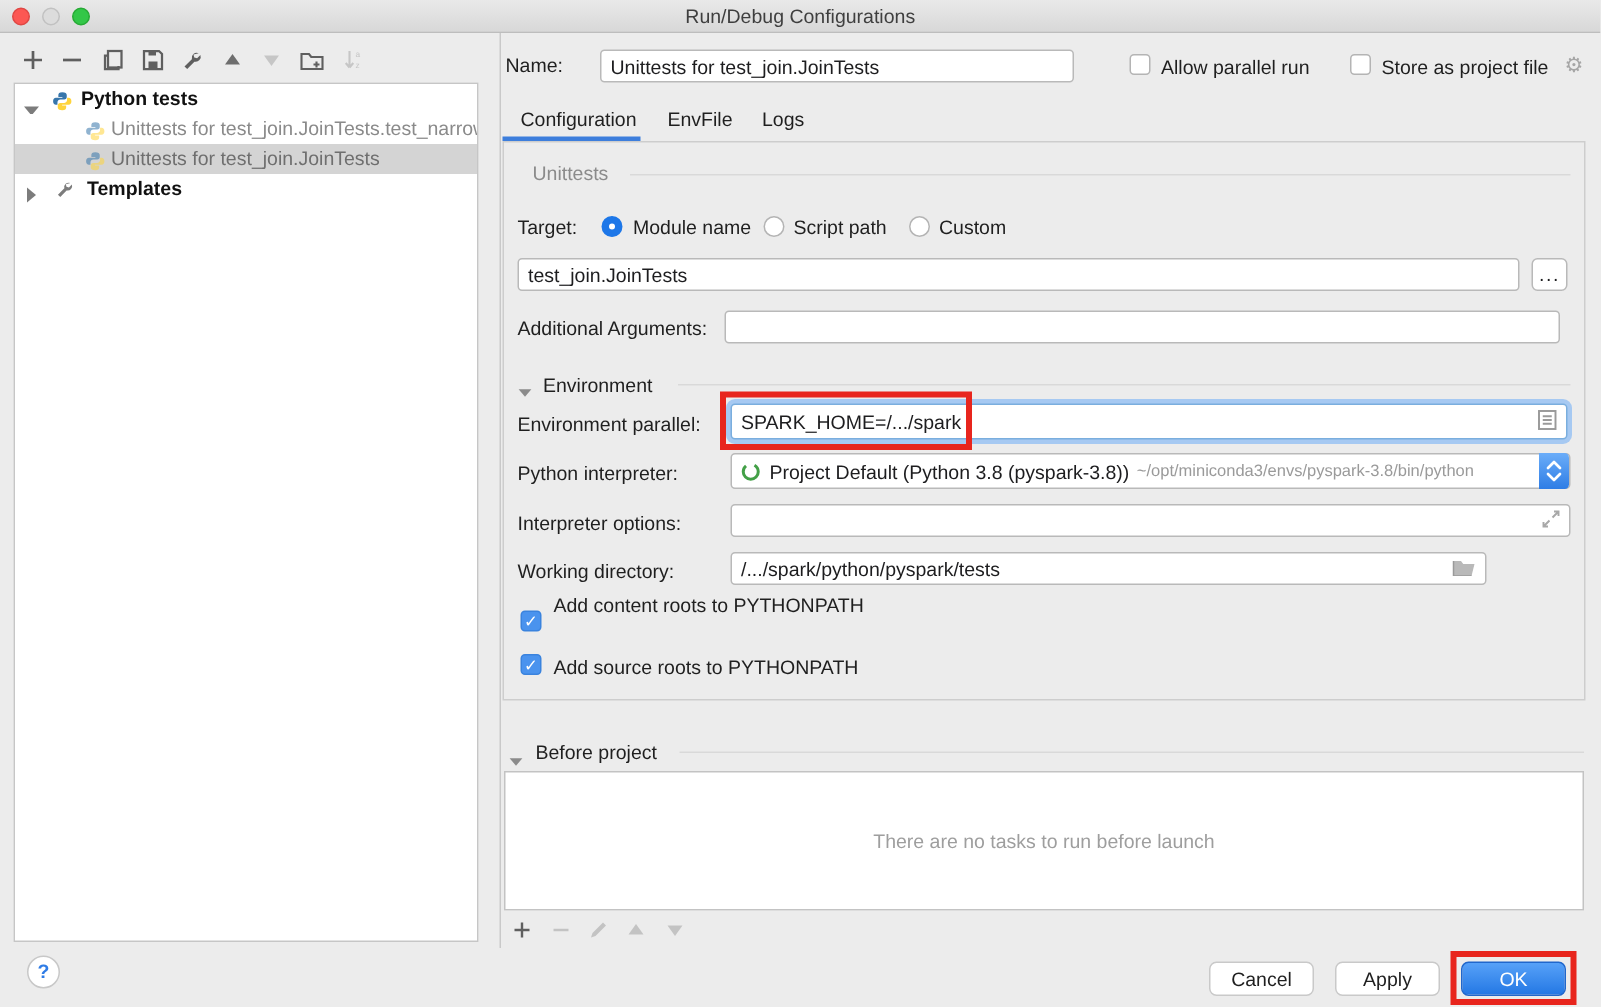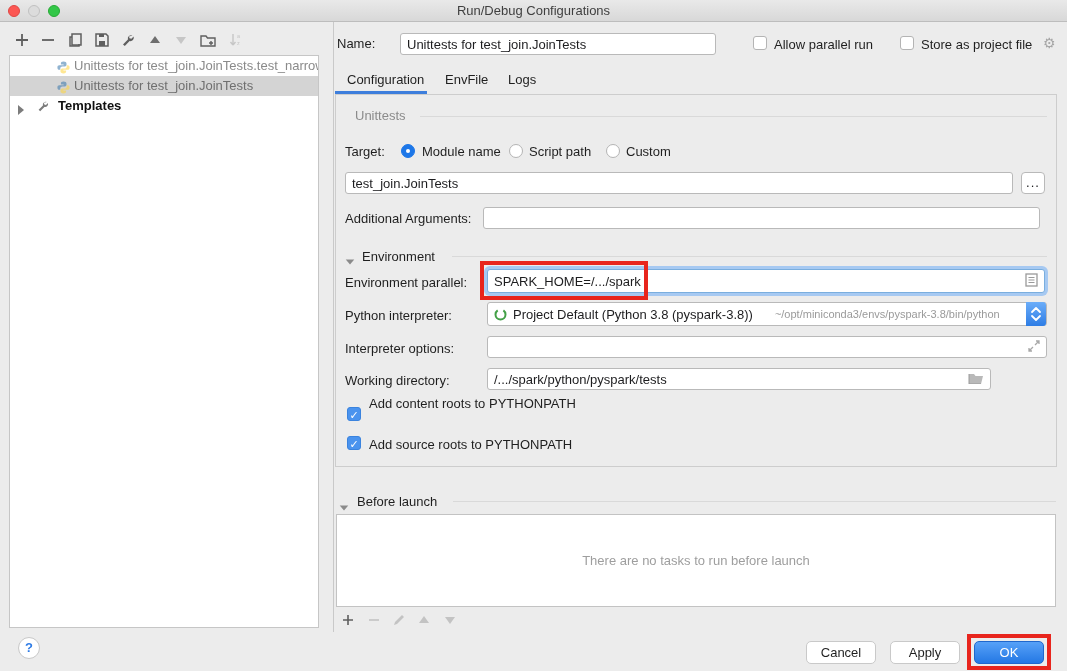--- a/index.html
+++ b/index.html
@@ -46,21 +46,21 @@
 
   .vsplit { position:absolute; left:333px; top:22px; width:1px; height:610px; background:#c9c9c9; }
 
   
   .field {
     position:absolute; background:#fff; border:1px solid #b9b9b9; border-radius:3px;
     display:flex; align-items:center; padding:0 6px; font-size:13px; color:#1d1d1f;
   }
   .lbl { position:absolute; font-size:13px; color:#1f1f1f; white-space:nowrap; }
   .hline { position:absolute; height:1px; background:#d9d9d9; }
-  .gray-note { color:#9a9a9a; font-size:11px; margin-left:22px; white-space:nowrap; }
+  .gray-note { color:#9a9a9a; font-size:11px; margin-left:5px; white-space:nowrap; }
 
   
   .cb { position:absolute; width:14px; height:14px; border:1px solid #b4b4b4; border-radius:3px; background:#fff; }
   .cb.checked { background:#4a93ee; border-color:#3a83de; color:#fff; font-size:11px; line-height:14px; text-align:center; }
   .radio { position:absolute; width:14px; height:14px; border:1px solid #b4b4b4; border-radius:50%; background:#fff; }
   .radio.sel { background:#1d77e8; border-color:#1d77e8; }
   .radio.sel::after { content:""; position:absolute; left:4px; top:4px; width:4px; height:4px; background:#fff; border-radius:50%; }
 
   
   .tab { position:absolute; top:72px; font-size:13px; color:#1f1f1f; }
@@ -161,20 +161,30 @@
 </div>
 <div class="tb-icon" style="left:228px">
   <svg viewBox="0 0 16 16">
       <path d="M5 2v11M5 13l-2.5-3M5 13l2.5-3" stroke="#c6c6c6" stroke-width="1.4" fill="none"></path>
       <text x="9" y="6" font-size="5.5" fill="#c6c6c6">a</text>
       <text x="9" y="13" font-size="5.5" fill="#c6c6c6">z</text>
     </svg>
 </div>
 
 <div class="treebox">
+  <div class="trow">
+    <span class="abs" style="left:6px;top:7px"><span class="tri-down"></span></span>
+    <span class="ticon abs" style="left:25px;top:4px">
+      <svg width="13" height="13" viewBox="0 0 13 13">
+          <path d="M6.5 0.5c-2 0-2.6.9-2.6 1.9v1.2h2.7v.6H2.3C1.1 4.2.4 5 .4 6.5s.7 2.3 1.9 2.3h1v-1.5c0-1.1.9-1.9 2-1.9h2.6c.9 0 1.6-.8 1.6-1.7V2.4c0-1-.9-1.9-3-1.9z" fill="#3776ab"></path>
+          <path d="M6.5 12.5c2 0 2.6-.9 2.6-1.9V9.4H6.4v-.6h4.3c1.2 0 1.9-.8 1.9-2.3s-.7-2.3-1.9-2.3h-1v1.5c0 1.1-.9 1.9-2 1.9H5.1c-.9 0-1.6.8-1.6 1.7v1.3c0 1 .9 1.9 3 1.9z" fill="#ffd43b"></path>
+        </svg>
+    </span>
+    <span class="tlabel-bold abs" style="left:44px">Python tests</span>
+  </div>
   <div class="trow">
     <span class="ticon abs" style="left:47px;top:4px;opacity:.55">
       <svg width="13" height="13" viewBox="0 0 13 13">
           <path d="M6.5 0.5c-2 0-2.6.9-2.6 1.9v1.2h2.7v.6H2.3C1.1 4.2.4 5 .4 6.5s.7 2.3 1.9 2.3h1v-1.5c0-1.1.9-1.9 2-1.9h2.6c.9 0 1.6-.8 1.6-1.7V2.4c0-1-.9-1.9-3-1.9z" fill="#3776ab"></path>
           <path d="M6.5 12.5c2 0 2.6-.9 2.6-1.9V9.4H6.4v-.6h4.3c1.2 0 1.9-.8 1.9-2.3s-.7-2.3-1.9-2.3h-1v1.5c0 1.1-.9 1.9-2 1.9H5.1c-.9 0-1.6.8-1.6 1.7v1.3c0 1 .9 1.9 3 1.9z" fill="#ffd43b"></path>
         </svg>
     </span>
     <span class="tlabel-dim abs" style="left:64px">Unittests for test_join.JoinTests.test_narrow</span>
   </div>
   <div class="trow selected">
@@ -291,21 +301,21 @@
       </svg>
   </span>
 </div>
 
 <span class="cb checked" style="left:347px;top:407px"><span>✓</span></span>
 <span class="lbl" style="left:369px;top:396px">Add content roots to PYTHONPATH</span>
 <span class="cb checked" style="left:347px;top:436px"><span>✓</span></span>
 <span class="lbl" style="left:369px;top:437px">Add source roots to PYTHONPATH</span>
 
 <span class="abs" style="left:339px;top:499px"><span class="tri-down" style="border-top-color:#8b8b8b;transform:scale(.85)"></span></span>
-<span class="lbl" style="left:357px;top:494px">Before launch</span>
+<span class="lbl" style="left:357px;top:494px">Before project</span>
 <div class="hline" style="left:453px;top:501px;width:603px"></div>
 
 <div class="tasksbox">
   <span>There are no tasks to run before launch</span>
 </div>
 
 <div class="mini-tb" style="left:341px">
   <svg viewBox="0 0 14 14">
       <path d="M7 2v10M2 7h10" stroke="#5f5f5f" stroke-width="1.6" fill="none"></path>
     </svg>

